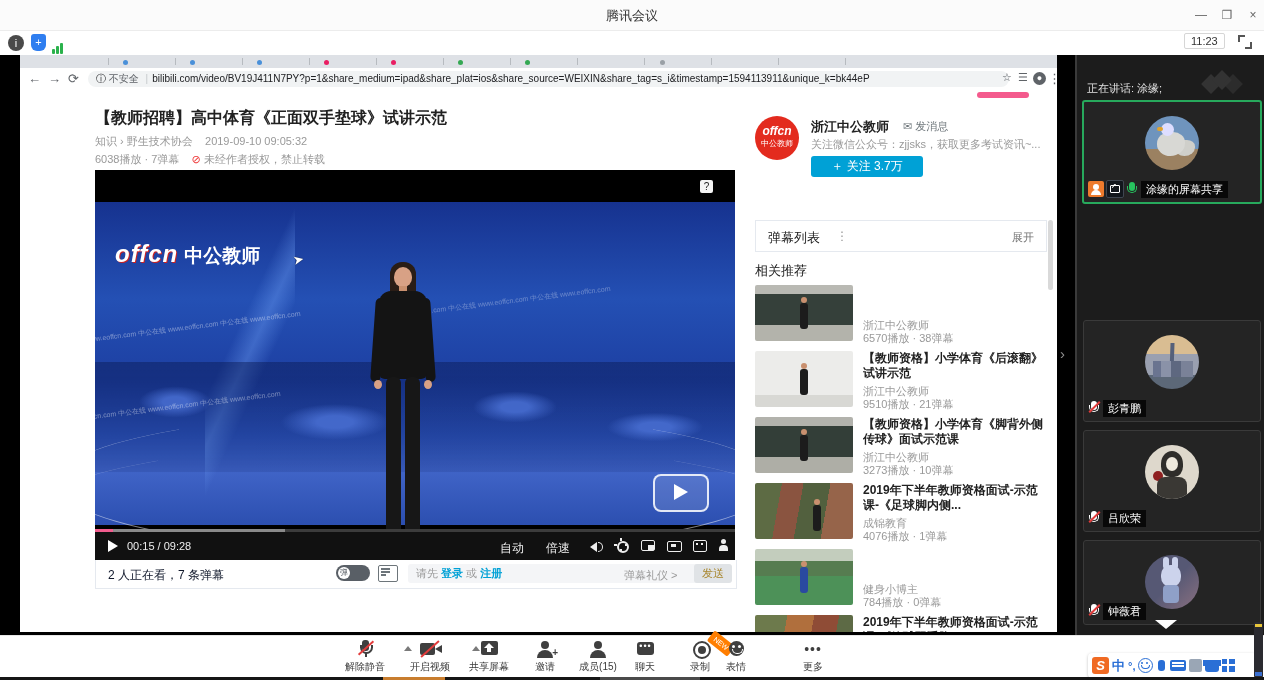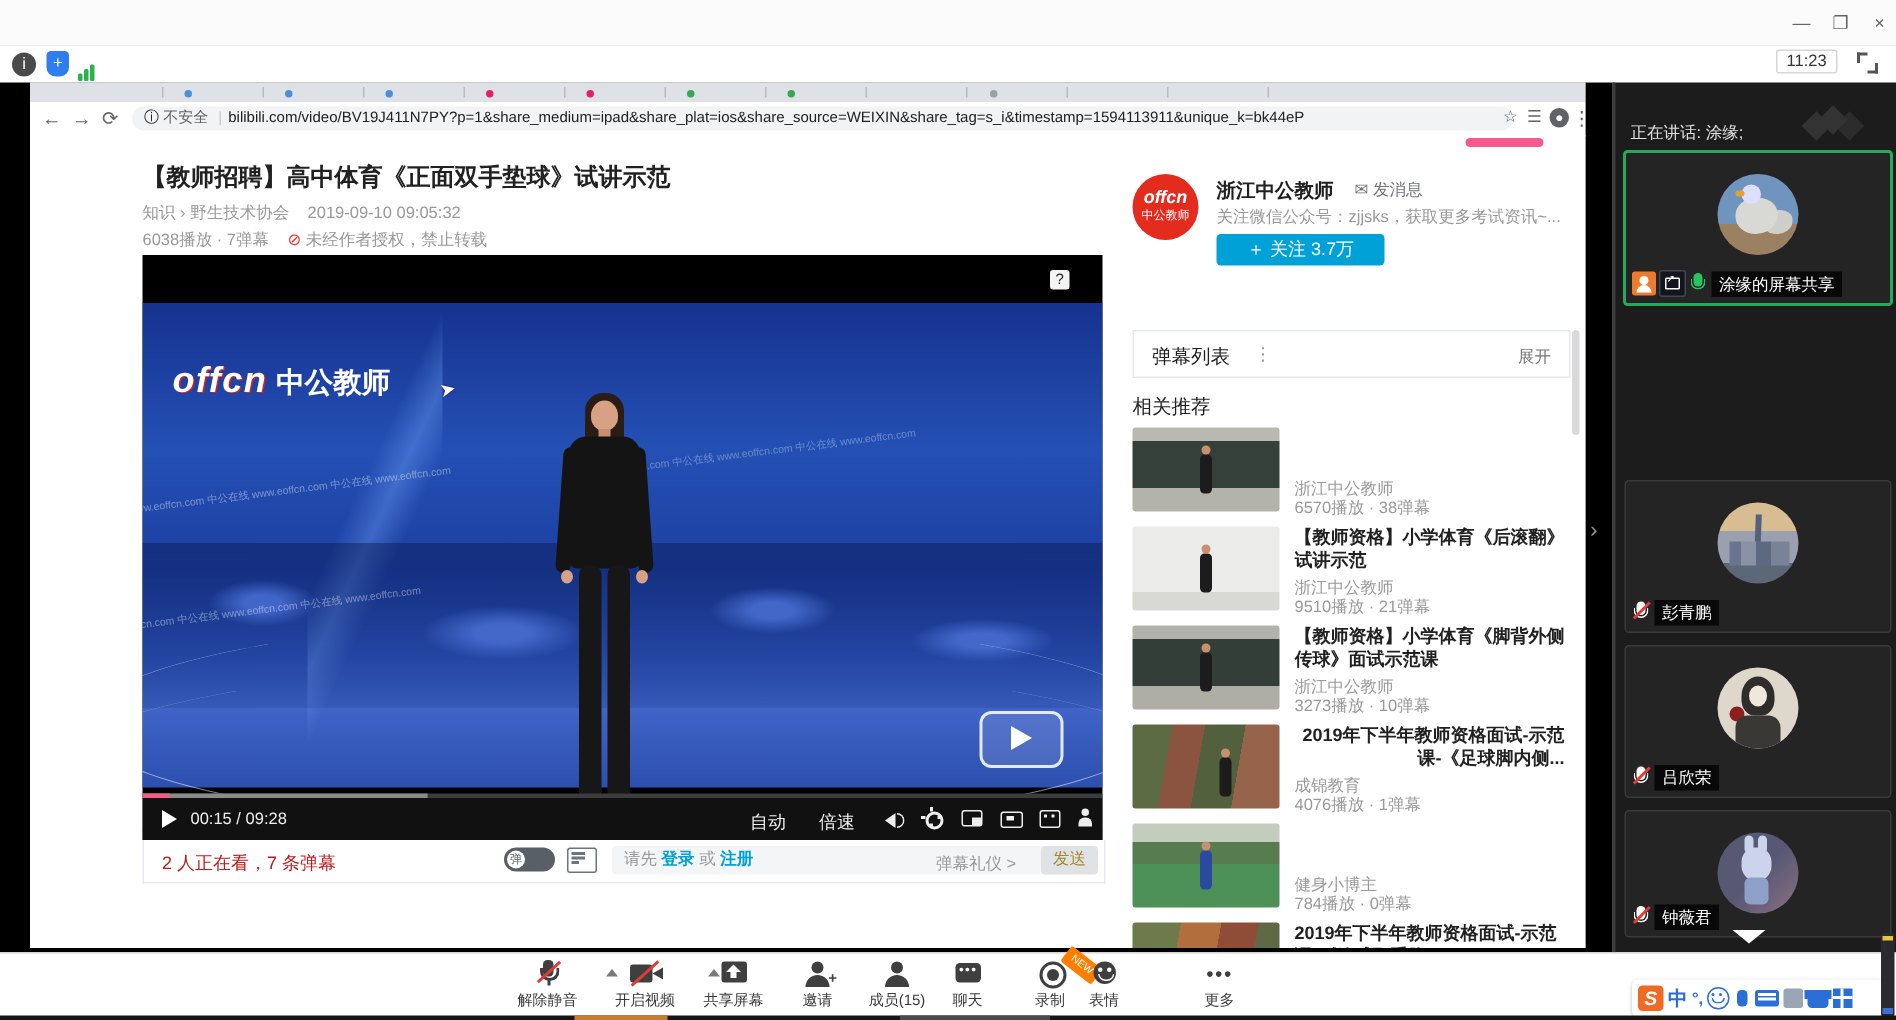--- a/index.html
+++ b/index.html
@@ -79,21 +79,21 @@
   .ptxt{position:absolute;top:8px;color:#eee;font-size:12px;}
   .picon{position:absolute;top:7px;width:14px;height:14px;}
   .vol-tri{position:absolute;left:1px;top:3px;width:0;height:0;border-right:7px solid #eee;border-top:5px solid transparent;border-bottom:5px solid transparent;}
   .vol-arc{position:absolute;left:9px;top:3px;width:4px;height:8px;border:1px solid #eee;border-left:none;border-radius:0 5px 5px 0;}
   .gear-c{position:absolute;left:2px;top:2px;width:8px;height:8px;border:2px solid #eee;border-radius:50%;}
   .gear-t{position:absolute;background:#eee;}
   .rect-i{position:absolute;border:1.5px solid #eee;border-radius:2px;}
   .fill-dot{position:absolute;background:#eee;}
   
   .dbar{left:75px;top:460px;width:640px;height:28px;background:#fff;border:1px solid #e5e9ef;border-top:none;}
-  .dcount{position:absolute;left:12px;top:7px;font-size:12px;color:#b91c1c;}
+  .dcount{position:absolute;left:12px;top:7px;font-size:12px;color:#0f172a;}
   .dpill{position:absolute;left:240px;top:5px;width:34px;height:16px;background:#595f66;border-radius:9px;}
   .dpill .knob{position:absolute;left:2px;top:2px;width:12px;height:12px;background:#fff;border-radius:50%;color:#595f66;font-size:8px;line-height:12px;text-align:center;}
   .dset{position:absolute;left:282px;top:5px;width:18px;height:15px;border:1.5px solid #6d757a;border-radius:2px;}
   .dset i{position:absolute;left:2px;background:#6d757a;height:1.5px;width:9px;}
   .dinput{position:absolute;left:312px;top:4px;width:300px;height:19px;background:#f4f5f7;border-radius:3px;font-size:11px;color:#999;line-height:19px;padding-left:8px;}
   .dinput a{color:#00a1d6;text-decoration:none;font-weight:bold;}
   .detq{position:absolute;left:528px;top:8px;font-size:11px;color:#999;}
   .dsend{position:absolute;left:598px;top:4px;width:38px;height:19px;background:#e0e3e6;border-radius:3px;color:#a8862d;font-size:11px;line-height:19px;text-align:center;}
   
   .upcard{left:735px;top:10px;width:290px;height:110px;}
@@ -221,20 +221,21 @@
   .botedge{left:0;top:677px;width:1264px;height:3px;background:#151515;}
   .botedge .or{position:absolute;left:383px;width:62px;height:3px;background:#c87d2e;}
   .botedge .gr{position:absolute;left:600px;width:100px;height:3px;background:#4a4a4a;}
 </style>
 </head>
 <body>
 
 <div id="screen">
 
   <div class="abs titlebar">
+    <div class="abs title">腾讯会议</div>
     <div class="abs winbtn" style="left:1194px;">—</div>
     <div class="abs winbtn" style="left:1220px;">❐</div>
     <div class="abs winbtn" style="left:1246px;">×</div>
   </div>
 
   <div class="abs infobar">
     <div class="abs" style="left:8px;top:4px;width:16px;height:16px;border-radius:50%;background:#4a4a4a;color:#fff;font-size:11px;text-align:center;line-height:16px;">i</div>
     <div class="abs" style="left:31px;top:3px;width:15px;height:17px;background:#2f7ef0;border-radius:3px 3px 6px 6px;color:#fff;font-size:11px;text-align:center;line-height:16px;">+</div>
     <div class="abs" style="left:52px;top:5px;"><i class="sig" style="height:5px;"></i><i class="sig" style="height:8px;"></i><i class="sig" style="height:11px;"></i></div>
     <div class="abs chip" style="left:1184px;top:2px;">11:23</div>
@@ -425,21 +426,21 @@
         <div class="rstats">9510播放 · 21弹幕</div>
       </div>
       <div class="abs recitem" style="top:317px;">
         <div class="thumb t3">
             <div class="fig"></div>
           </div>
         <div class="rtitle">【教师资格】小学体育《脚背外侧传球》面试示范课</div>
         <div class="rup">浙江中公教师</div>
         <div class="rstats">3273播放 · 10弹幕</div>
       </div>
-      <div class="abs recitem" style="top:383px;text-align:right;">
+      <div class="abs recitem" style="top:383px;">
         <div class="thumb t4">
             <div class="fig" style="left:58px;top:22px;"></div>
           </div>
         <div class="rtitle">2019年下半年教师资格面试-示范课-《足球脚内侧...</div>
         <div class="rup">成锦教育</div>
         <div class="rstats">4076播放 · 1弹幕</div>
       </div>
       <div class="abs recitem" style="top:449px;">
         <div class="thumb t5">
             <div class="fig" style="background:#2a4aa0;"></div>

